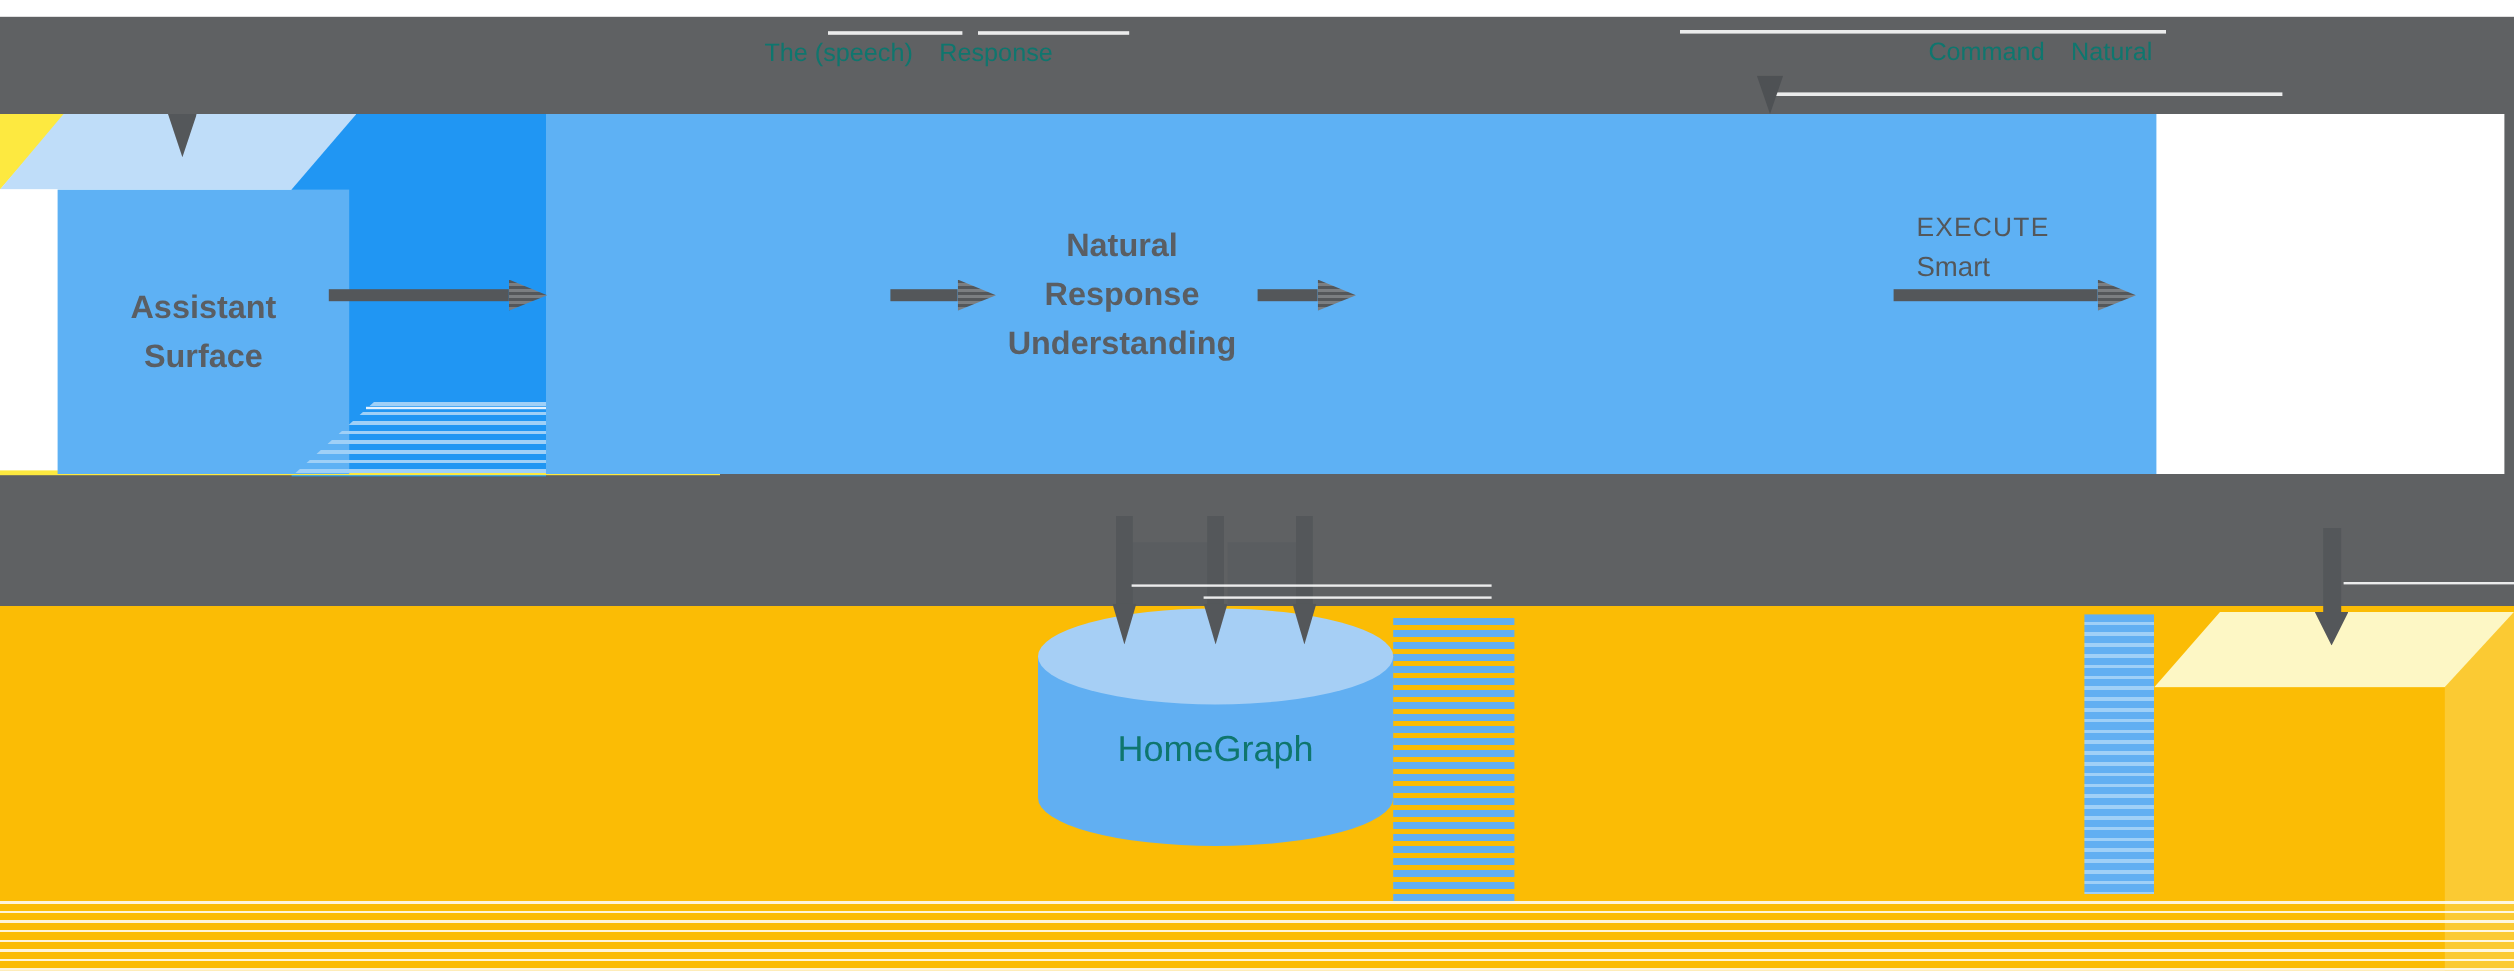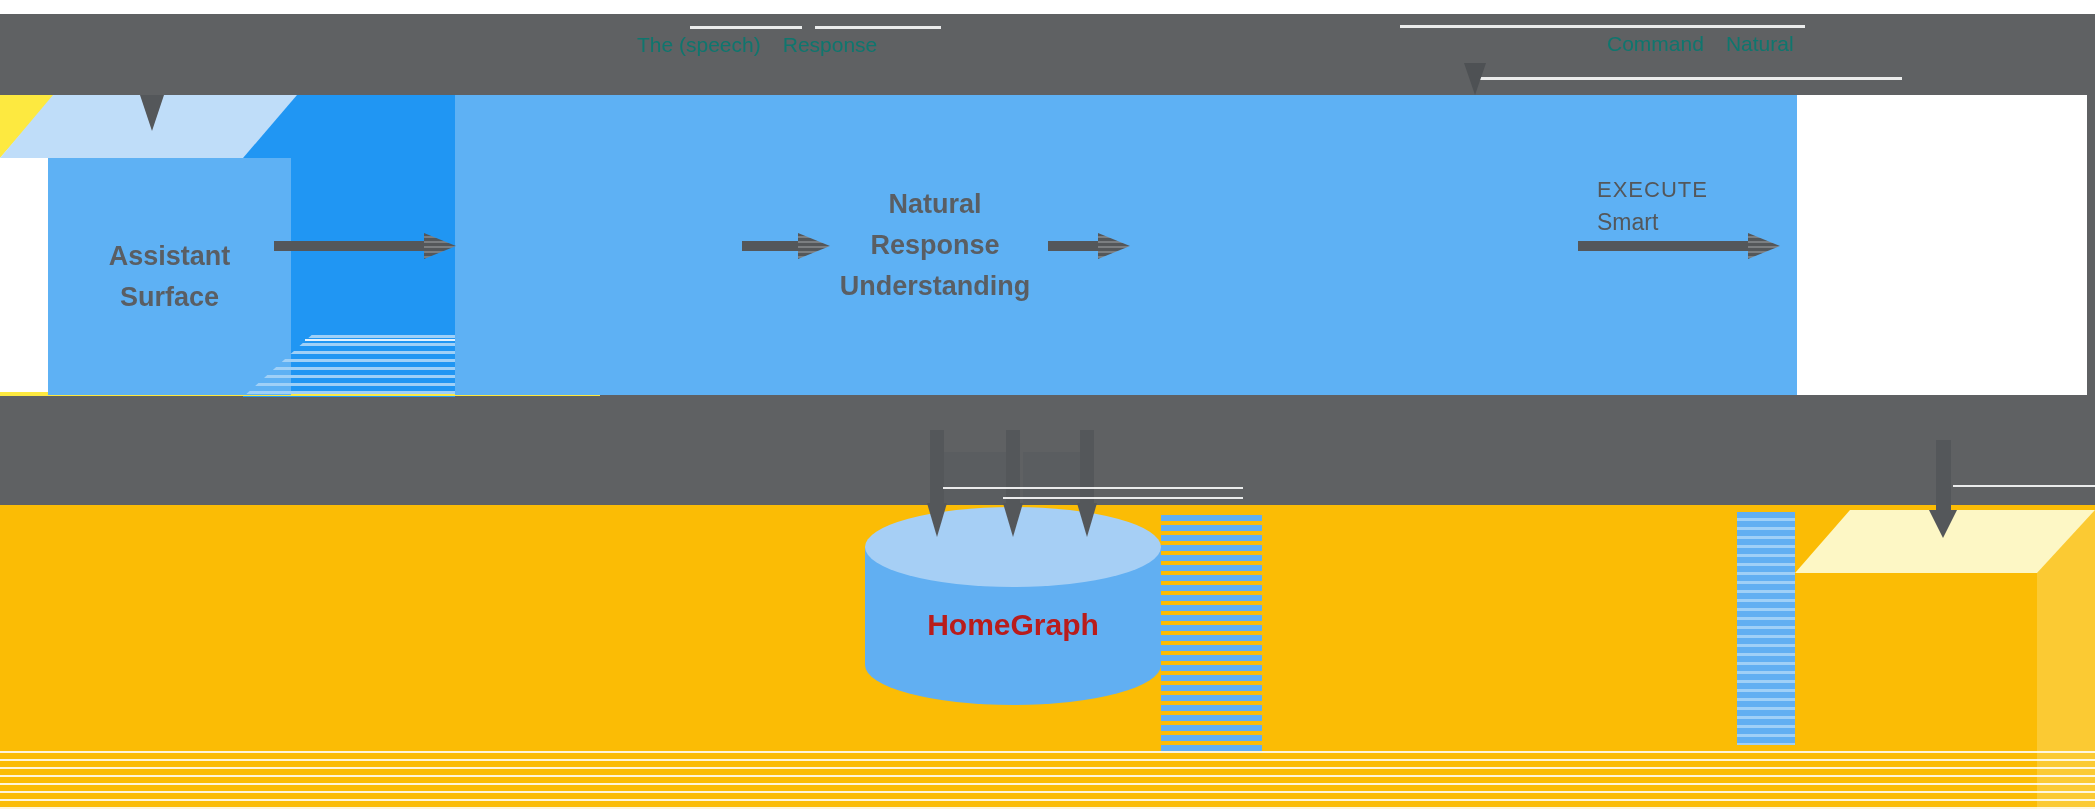--- a/index.html
+++ b/index.html
@@ -130,21 +130,21 @@
   <div class="abs band" style="left:2087px;top:93px;width:8px;height:302px;z-index:3;"></div>
 
   <div class="abs bluestripes-a" style="left:1161px;top:515px;width:101px;height:240px;z-index:2;"></div>
   <div class="abs bluestripes-b" style="left:1737px;top:512px;width:58px;height:233px;z-index:2;"></div>
   <div class="abs bottomstripes" style="left:0;top:745px;width:2095px;height:64px;z-index:6;"></div>
 
   <div class="abs ellipse" style="left:865px;top:625px;width:296px;height:80px;background:#61AFF2;z-index:3;"></div>
   <div class="abs" style="left:865px;top:547px;width:296px;height:118px;background:#61AFF2;z-index:4;"></div>
   <div class="abs ellipse" style="left:865px;top:507px;width:296px;height:80px;background:#A6CFF5;z-index:5;"></div>
   <div class="abs" style="left:865px;top:595px;width:296px;height:60px;display:flex;align-items:center;justify-content:center;
-              color:#b91c1c;font-size:30px;font-weight:bold;z-index:6;">
+              color:#0f766e;font-size:30px;font-weight:normal;z-index:6;">
     <span>HomeGraph</span>
   </div>
 
   <div class="abs tri-down" style="left:927px;top:503px;width:20px;height:34px;z-index:7;"></div>
   <div class="abs tri-down" style="left:1003px;top:503px;width:20px;height:34px;z-index:7;"></div>
   <div class="abs tri-down" style="left:1077px;top:503px;width:20px;height:34px;z-index:7;"></div>
 
   <div class="abs" style="left:2037px;top:510px;width:58px;height:299px;background:#FBCA33;
               clip-path:polygon(100% 0,100% 100%,0 100%,0 21%);z-index:5;"></div>
   <div class="abs" style="left:1795px;top:510px;width:300px;height:63px;background:#FDF7C5;

